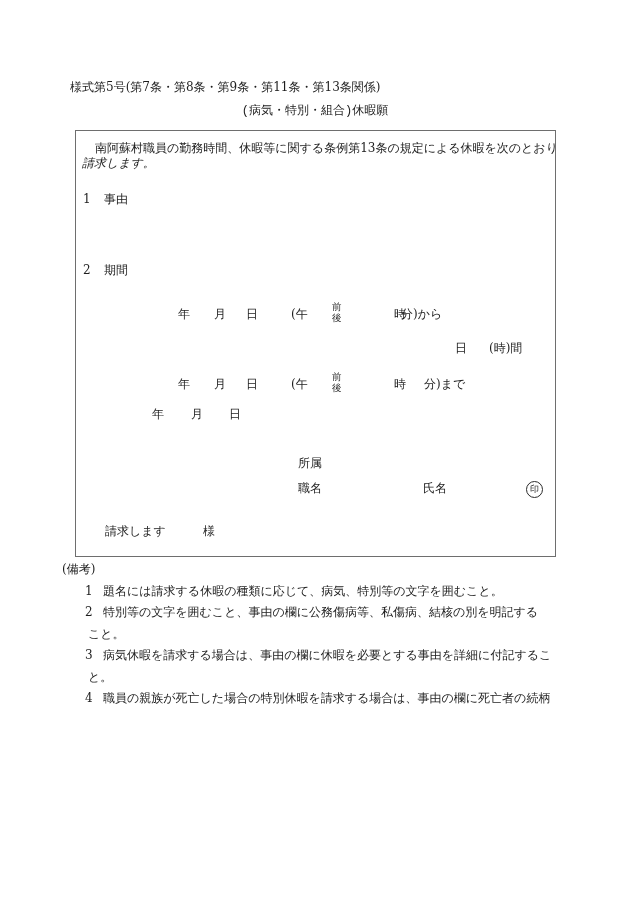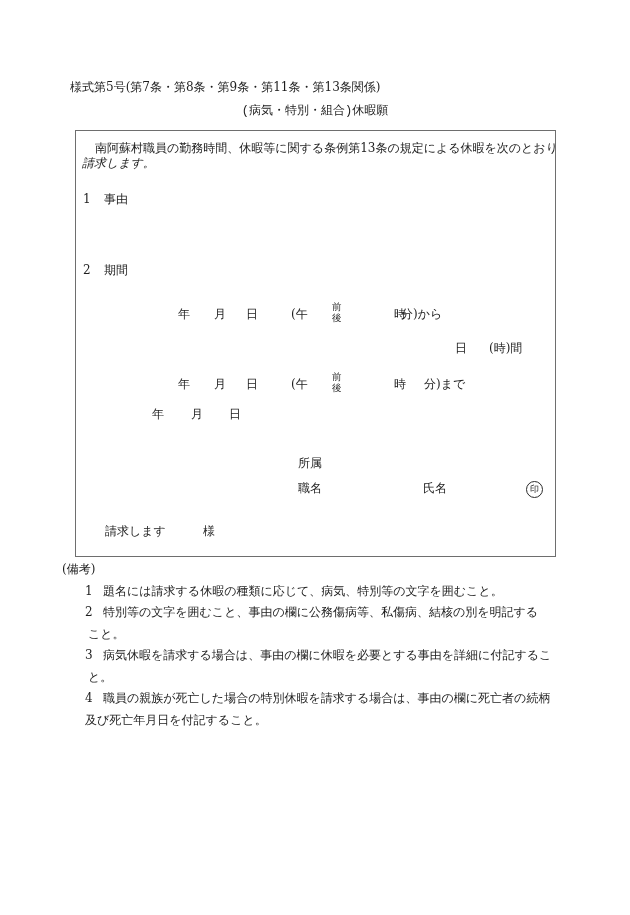--- a/index.html
+++ b/index.html
@@ -125,15 +125,14 @@
   <div class="abs" style="left:85px; top:605px;">2</div>
   <div class="abs" style="left:103px; top:605px;">特別等の文字を囲むこと、事由の欄に公務傷病等、私傷病、結核の別を明記する</div>
   <div class="abs" style="left:88px; top:627px;">こと。</div>
 
   <div class="abs" style="left:85px; top:648px;">3</div>
   <div class="abs" style="left:103px; top:648px;">病気休暇を請求する場合は、事由の欄に休暇を必要とする事由を詳細に付記するこ</div>
   <div class="abs" style="left:88px; top:670px;">と。</div>
 
   <div class="abs" style="left:85px; top:691px;">4</div>
   <div class="abs" style="left:103px; top:691px;">職員の親族が死亡した場合の特別休暇を請求する場合は、事由の欄に死亡者の続柄</div>
-  <div class="abs" style="left:85px; top:713px;">及び死亡年月日を付記すること。</div>
 
 </div>
 
 </body></html>

